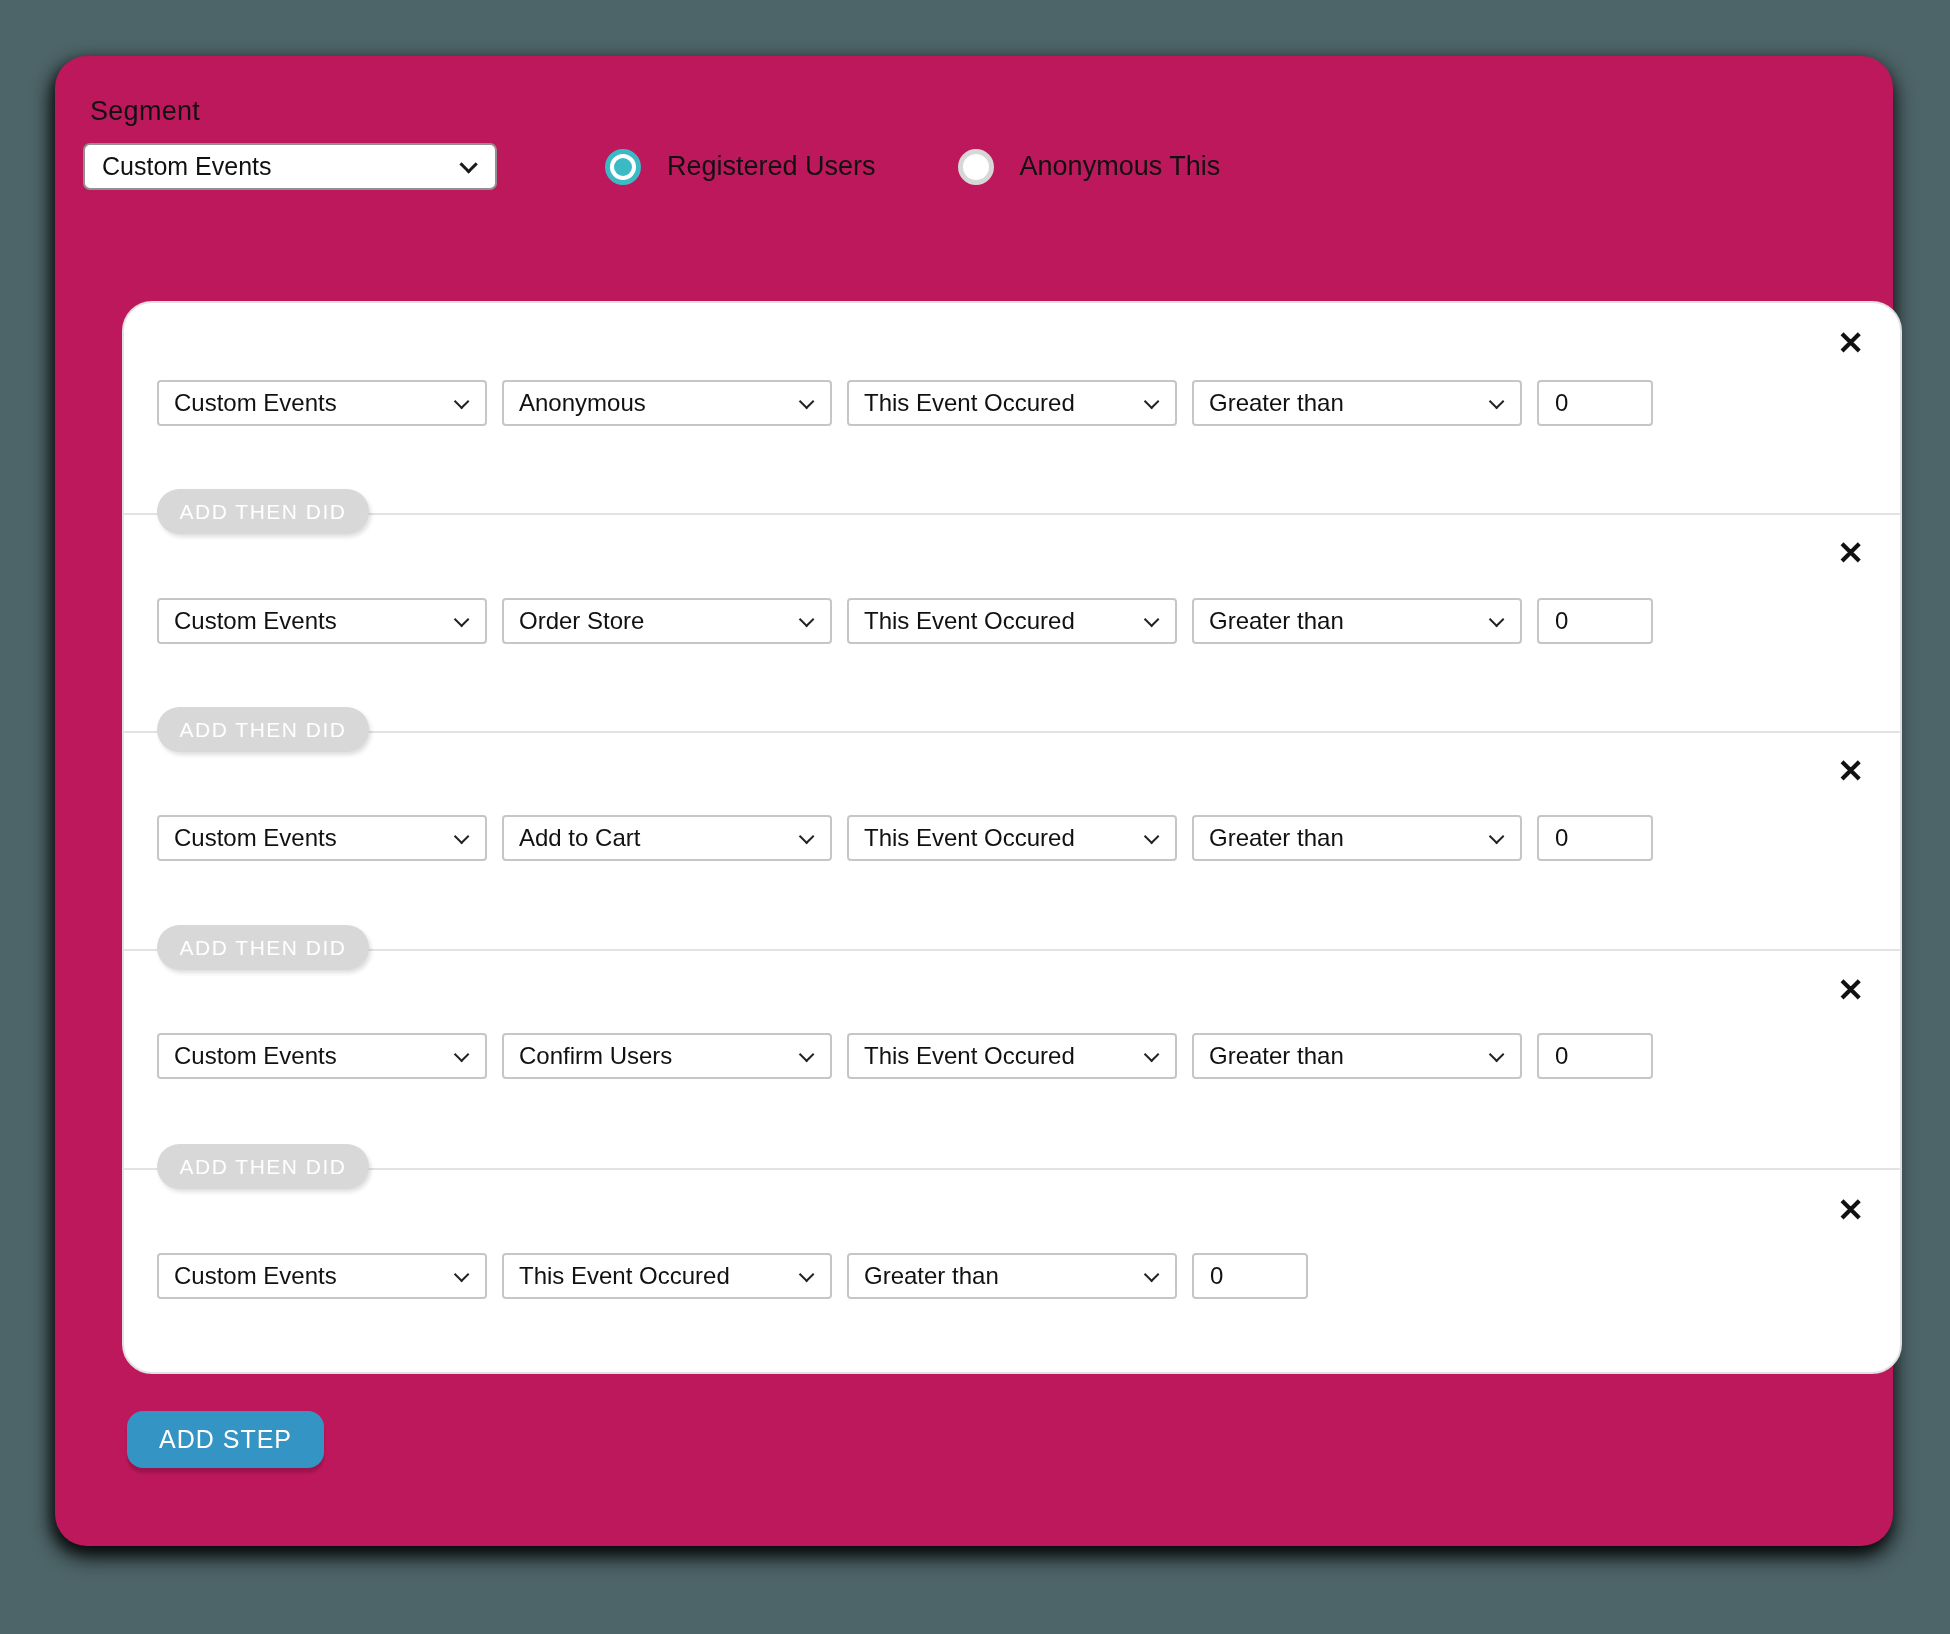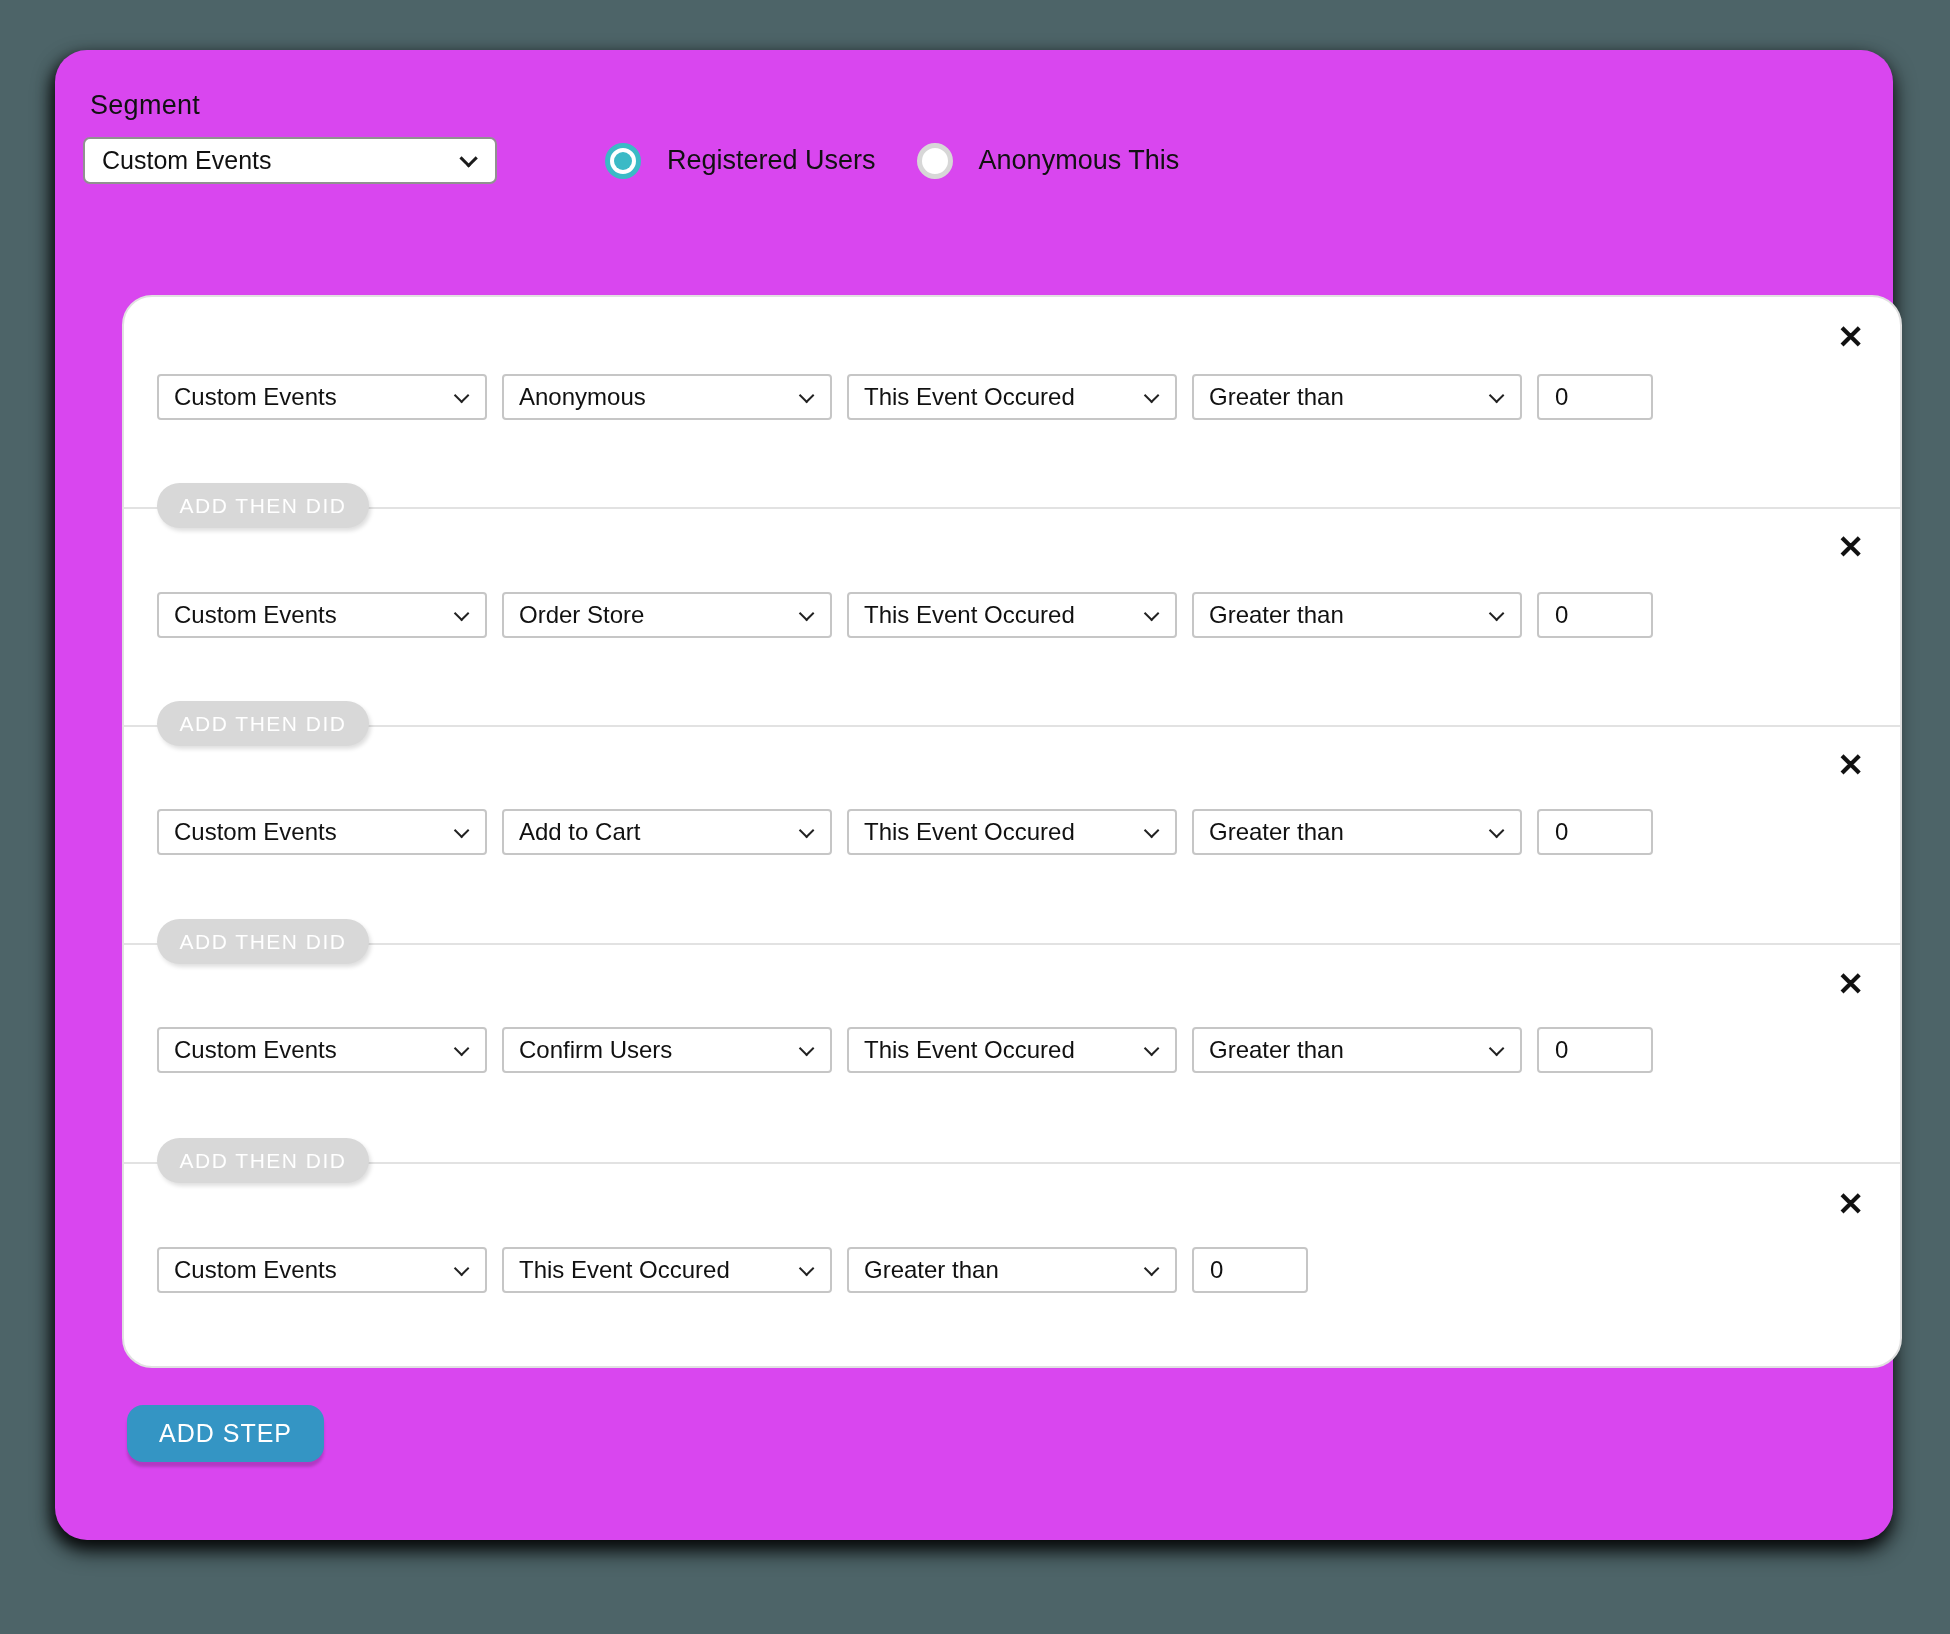--- a/index.html
+++ b/index.html
@@ -5,23 +5,23 @@
   * { box-sizing: border-box; margin: 0; padding: 0; }
   html, body {
     width: 1950px; height: 1634px;
     font-family: "Liberation Sans", sans-serif;
     background: #4d6468;
     position: relative;
     overflow: hidden;
   }
   .main-card {
     position: absolute;
-    left: 55px; top: 50px;
+    left: 55px; top: 56px;
     width: 1838px; height: 1490px;
-    background: #d946ef;
+    background: #be185d;
     border-radius: 32px;
     box-shadow: 0 10px 22px rgba(0,0,0,0.88), -4px 6px 14px rgba(0,0,0,0.55);
   }
   .segment-label {
     position: absolute;
     left: 35px; top: 40px;
     font-size: 27px;
     color: #111;
     letter-spacing: 0.3px;
   }
@@ -46,21 +46,21 @@
     border-bottom: 3px solid #1b1b1b;
     transform: rotate(45deg) translateY(-3px);
     flex: 0 0 auto;
   }
   .radio-group {
     position: absolute;
     left: 550px; top: 87px;
     height: 47px;
     display: flex;
     align-items: center;
-    gap: 41px;
+    gap: 82px;
   }
   .radio-option {
     display: flex;
     align-items: center;
     gap: 26px;
     cursor: pointer;
   }
   .radio-circle {
     width: 36px; height: 36px;
     border-radius: 50%;

